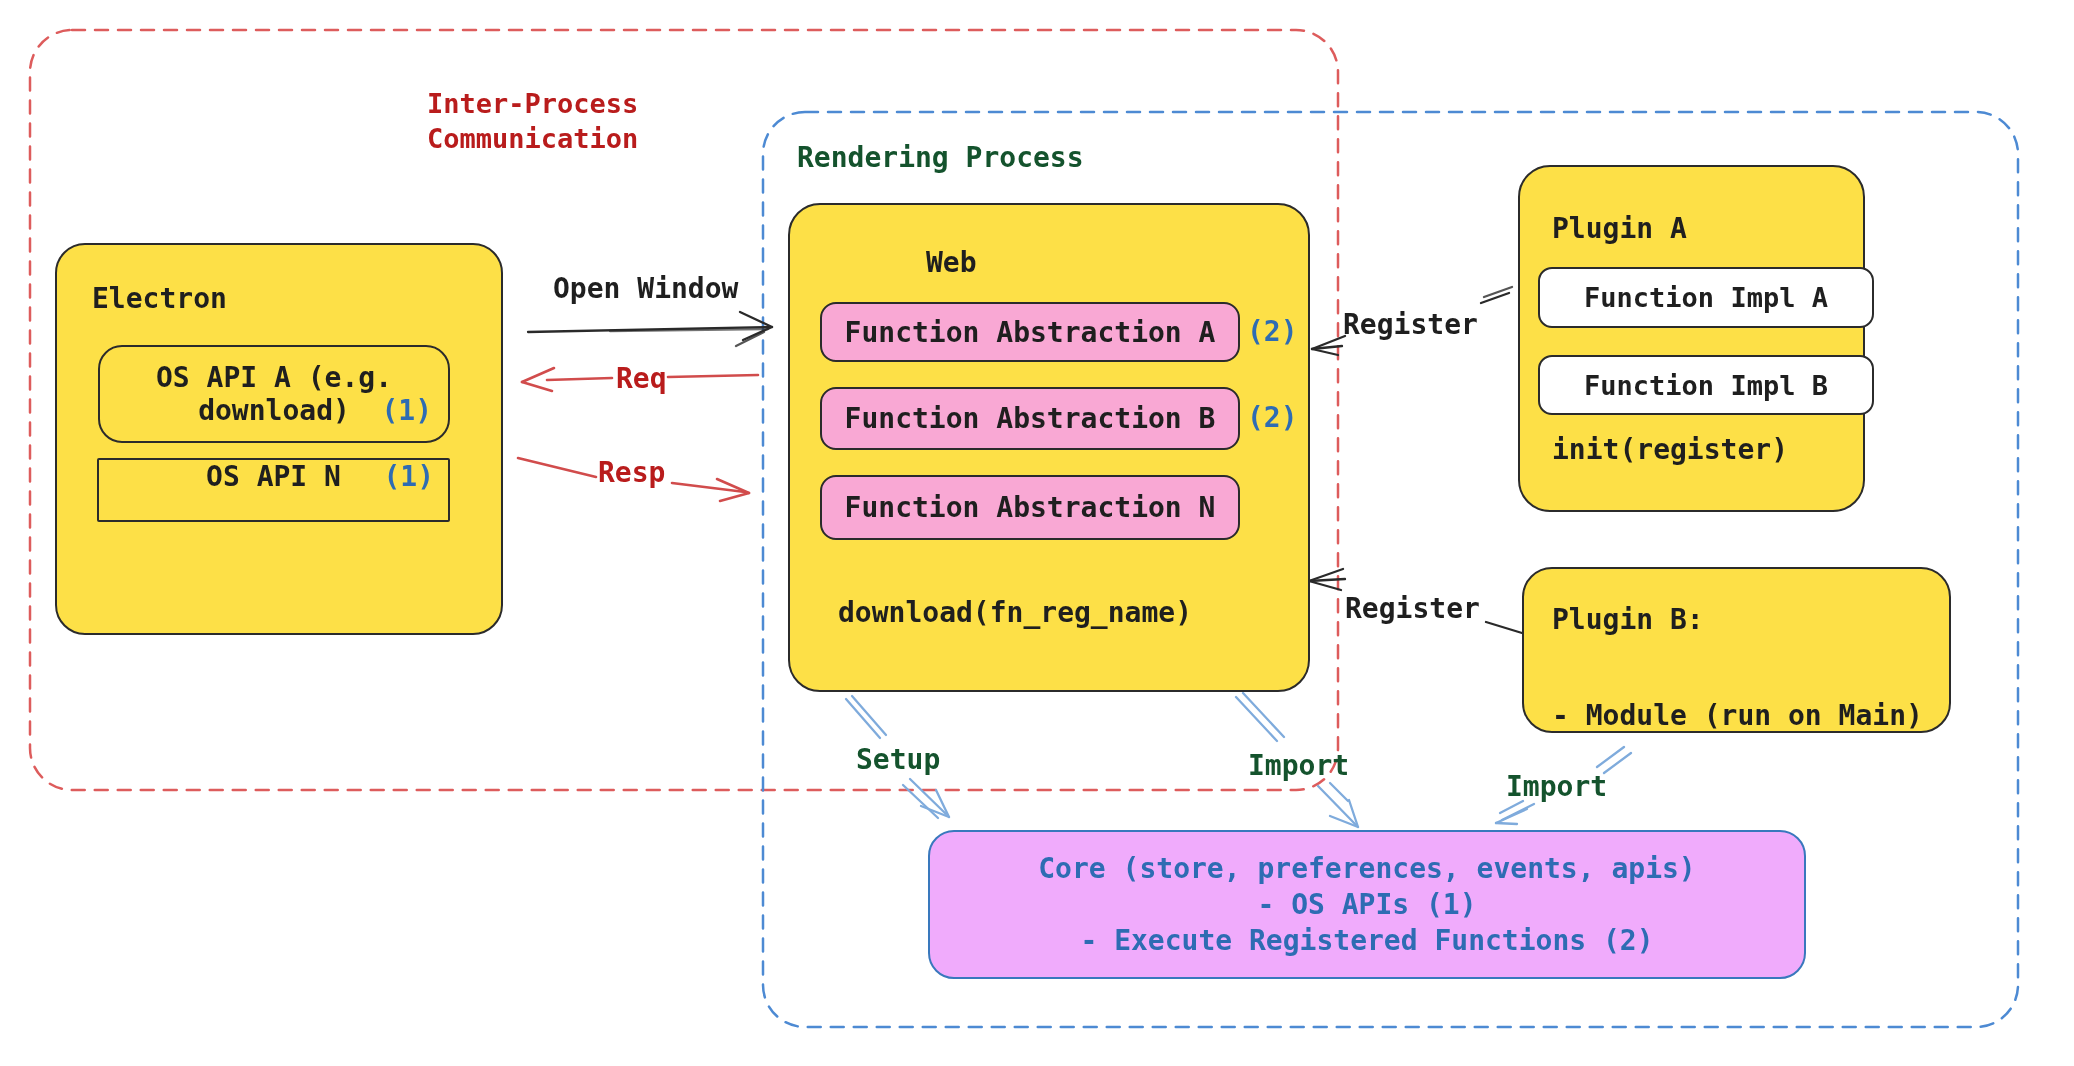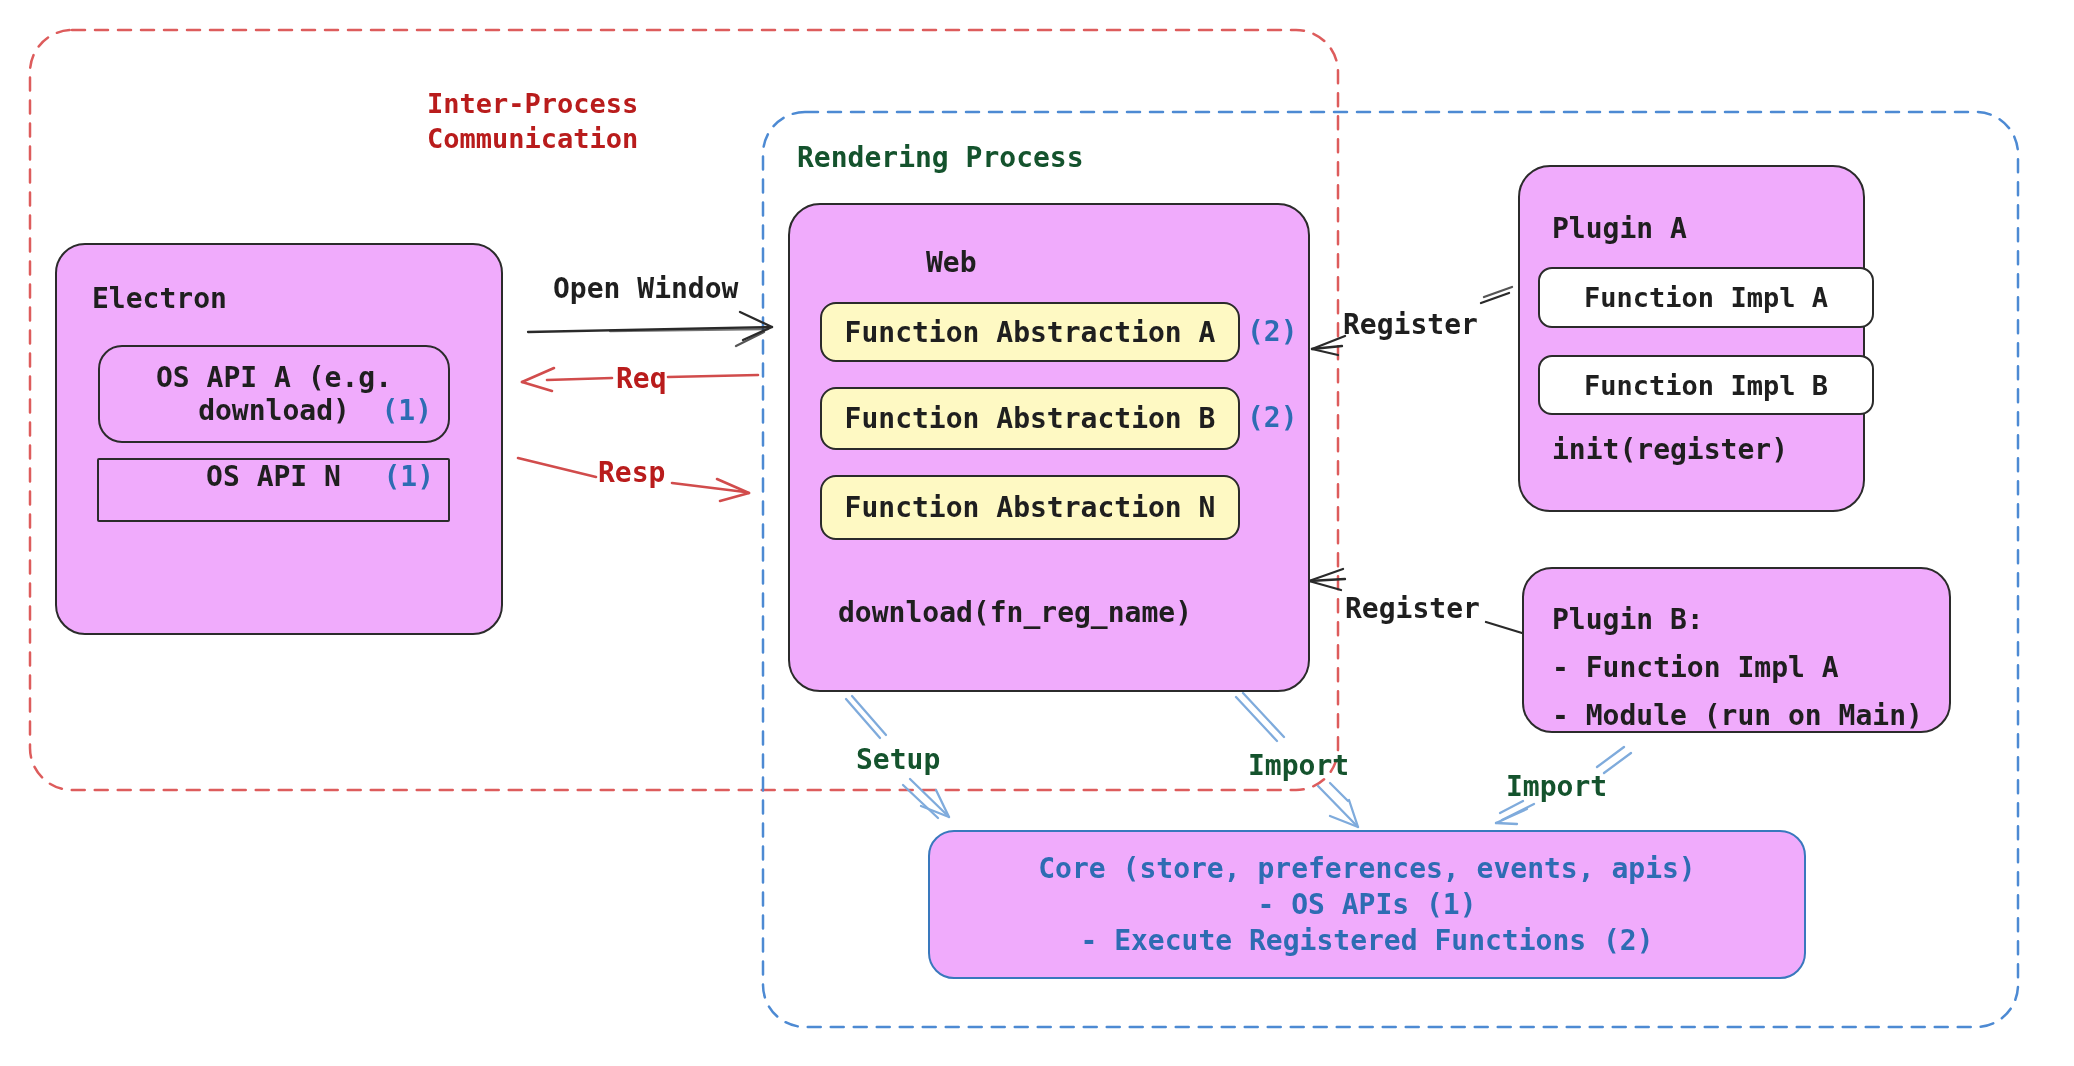--- a/index.html
+++ b/index.html
@@ -9,39 +9,39 @@
     font-weight:600;color:#1f1f1f;
   }
   svg.overlay{position:absolute;left:0;top:0;z-index:1;}
   .overlay *{fill:none;stroke-linecap:round;stroke-linejoin:round;}
   .ink{stroke:#2a2a2a;stroke-width:2.3;}
   .red{stroke:#d14c4c;stroke-width:2.6;}
   .lblue{stroke:#7fabdc;stroke-width:2.3;}
   .dash-red{stroke:#dd5c5c;stroke-width:2.5;stroke-dasharray:13 10;}
   .dash-blue{stroke:#4d8ad3;stroke-width:2.5;stroke-dasharray:13 10;}
 
-  .box{position:absolute;z-index:2;background:#f0abfc;border:2.5px solid #2b2b2b;box-sizing:border-box;}
+  .box{position:absolute;z-index:2;background:#fde047;border:2.5px solid #2b2b2b;box-sizing:border-box;}
   .label{position:absolute;z-index:3;white-space:pre;line-height:1.2;}
   .fs28{font-size:28px;}
   .fs27{font-size:27px;}
   .red-t{color:#b91c1c;}
   .blue-t{color:#14532d;}
   .blue-d{color:#2e6cb3;}
 
   .electron-box{left:55px;top:243px;width:448px;height:392px;border-radius:30px;}
   .osapi-a{left:98px;top:345px;width:352px;height:98px;border-radius:24px;border-width:2.3px;
            display:flex;flex-direction:column;justify-content:center;align-items:center;font-size:28px;line-height:33px;}
   .osapi-a .l2{position:relative;width:100%;text-align:center;}
   .osapi-a .l2 .badge{position:absolute;right:16px;top:0;}
   .osapi-n{left:97px;top:458px;width:353px;height:64px;border-radius:2px;border-width:2.3px;
            display:flex;justify-content:center;align-items:flex-start;font-size:28px;}
   .osapi-n .badge{position:absolute;right:14px;}
 
   .web-box{left:788px;top:203px;width:522px;height:489px;border-radius:32px;}
-  .fa{position:absolute;left:820px;width:420px;border-radius:16px;border:2.3px solid #2b2b2b;background:#fef9c3;z-index:2;
+  .fa{position:absolute;left:820px;width:420px;border-radius:16px;border:2.3px solid #2b2b2b;background:#f9a8d4;z-index:2;
       display:flex;justify-content:center;align-items:center;font-size:28px;box-sizing:border-box;}
   .fa-a{top:302px;height:60px;}
   .fa-b{top:387px;height:63px;}
   .fa-n{top:475px;height:65px;}
 
   .plugin-a-box{left:1518px;top:165px;width:347px;height:347px;border-radius:32px;}
   .impl{position:absolute;left:1538px;width:336px;border-radius:14px;border:2.3px solid #2b2b2b;background:#fff;z-index:2;
         display:flex;justify-content:center;align-items:center;font-size:27px;box-sizing:border-box;}
   .impl-a{top:267px;height:61px;}
   .impl-b{top:355px;height:60px;}
@@ -175,21 +175,21 @@
   <div class="label fs28" style="left:1552px;top:212px;">Plugin A</div>
   <div class="impl impl-a">
       <span>Function Impl A</span>
     </div>
   <div class="impl impl-b">
       <span>Function Impl B</span>
     </div>
   <div class="label fs28" style="left:1552px;top:433px;">init(register)</div>
 
   <div class="box plugin-b-box"></div>
-  <div class="label plugin-b-text"><span>Plugin B:</span><br><span>- Function Impl A</span><br><span>- Module (run on Main)</span></div>
+  <div class="label plugin-b-text"><span>Plugin B:</span><br><br><span>- Module (run on Main)</span></div>
 
   <div class="label fs28 blue-t" style="left:856px;top:743px;">Setup</div>
   <div class="label fs28 blue-t" style="left:1248px;top:749px;">Import</div>
   <div class="label fs28 blue-t" style="left:1506px;top:770px;">Import</div>
 
   <div class="core-box" style="position:absolute;z-index:2;background:#f0abfc;">
     <div>Core (store, preferences, events, apis)</div>
     <div>- OS APIs (1)</div>
     <div>- Execute Registered Functions (2)</div>
   </div>

